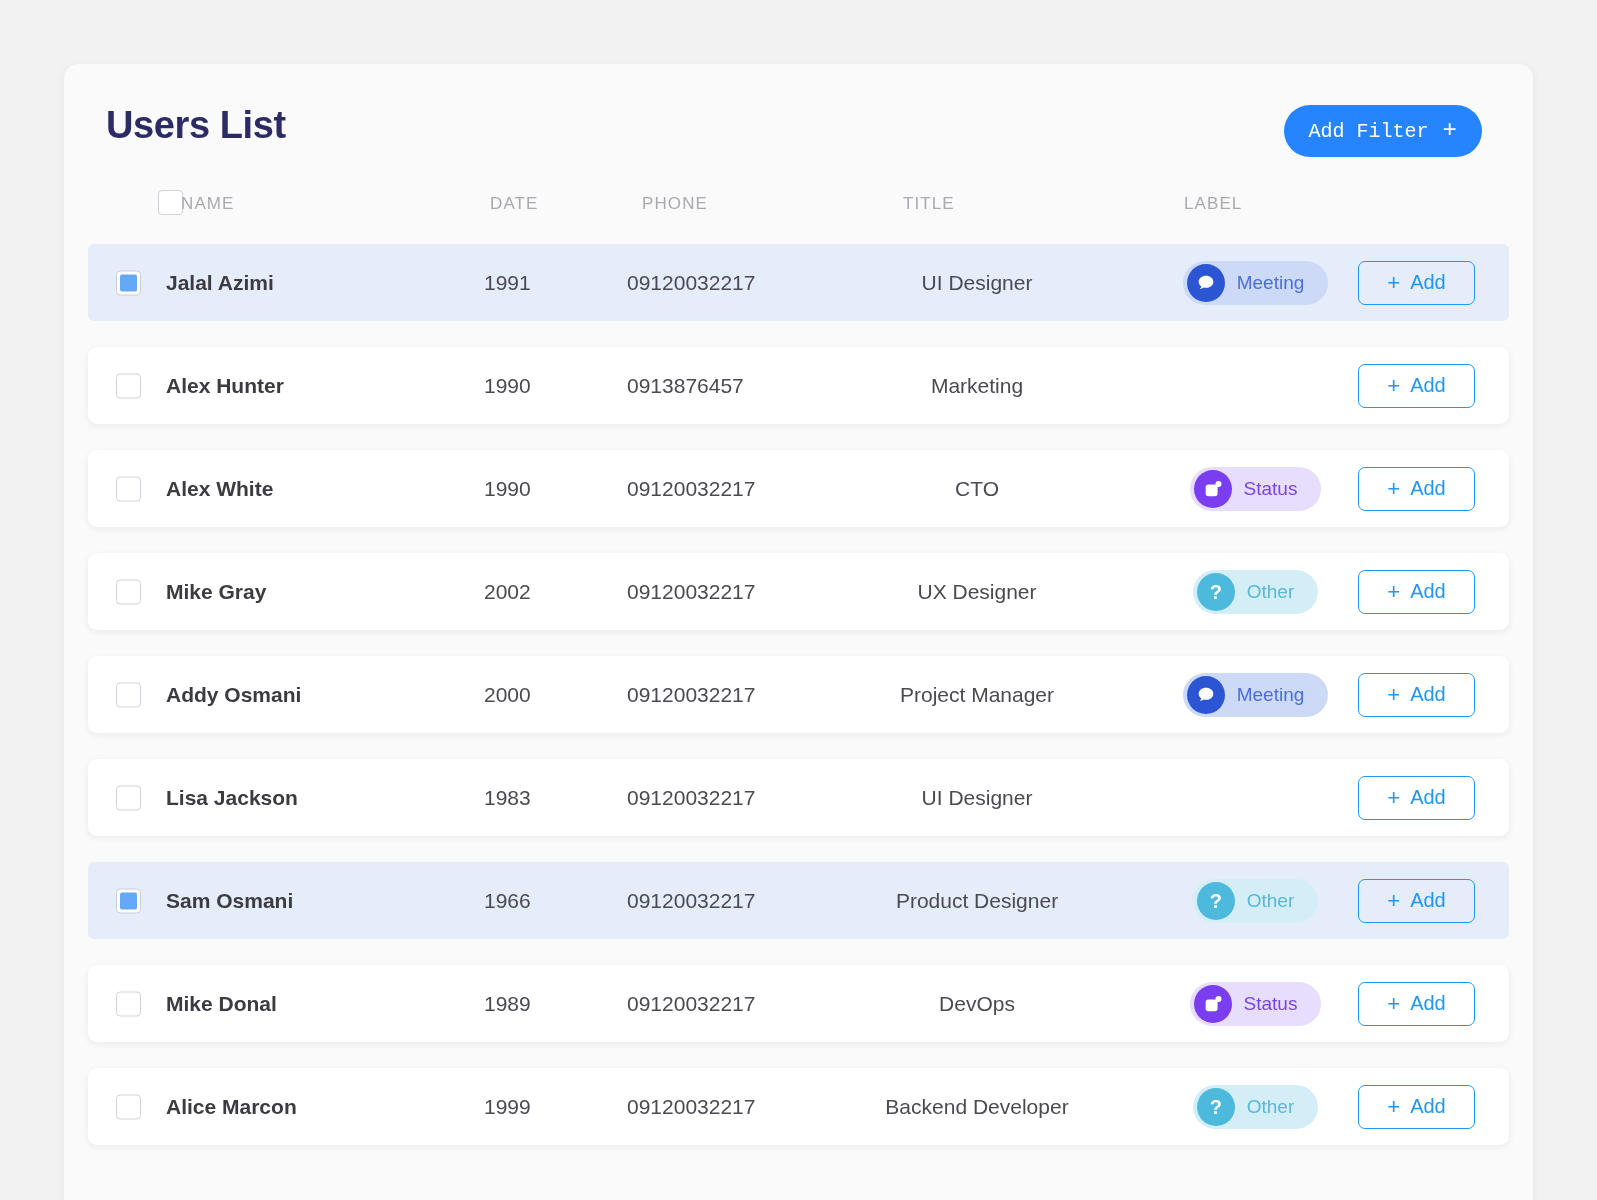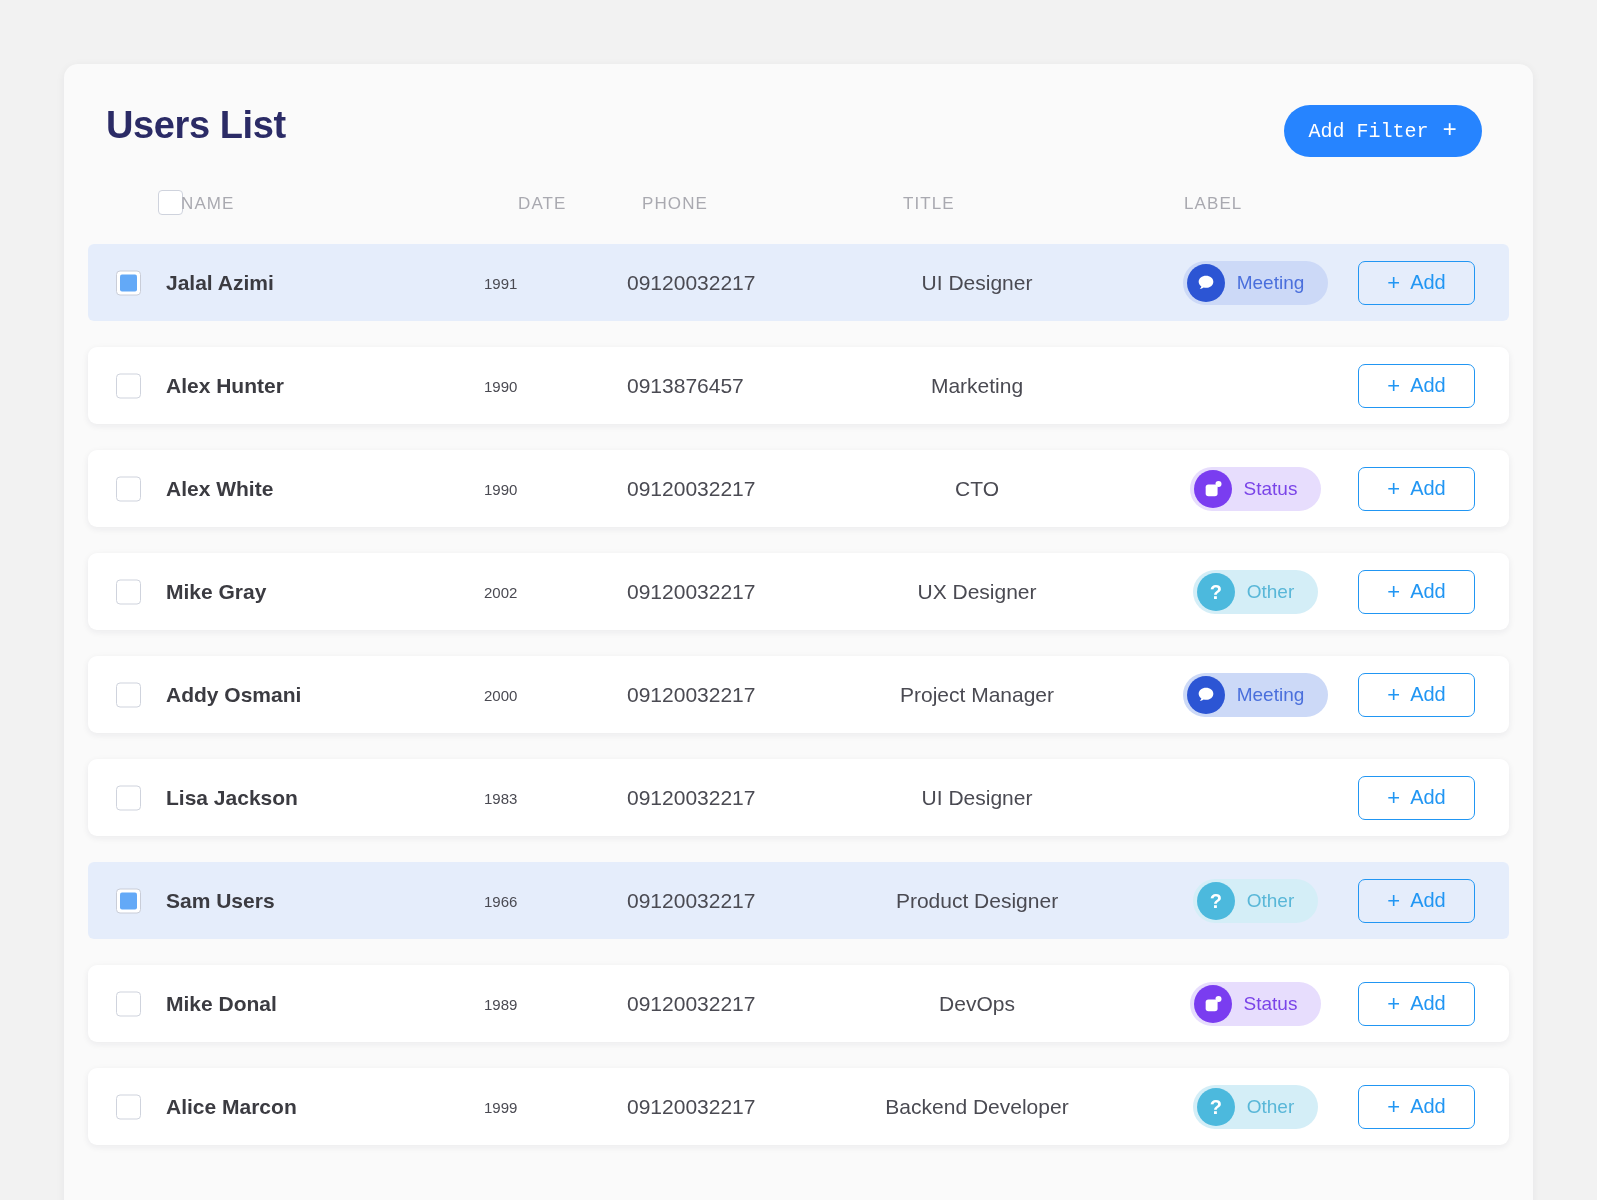--- a/index.html
+++ b/index.html
@@ -113,21 +113,21 @@
   .th {
     position: absolute;
     top: 0;
     font-size: 17px;
     letter-spacing: 1.1px;
     color: #a9a9b0;
     font-weight: 400;
     white-space: nowrap;
   }
   .th-name   { left: 75px; }
-  .th-date   { left: 412px; }
+  .th-date   { left: 384px; }
   .th-phone  { left: 536px; }
   .th-title  { left: 797px; }
   .th-label  { left: 1078px; }
 
   .head-checkbox {
     position: absolute;
     left: 52px;
     top: -4px;
   }
 
@@ -173,21 +173,21 @@
   }
 
   .cell {
     position: absolute;
     top: 50%;
     transform: translateY(-50%);
     white-space: nowrap;
   }
   .c-check { left: 28px; transform: translateY(-50%); }
   .c-name  { left: 78px; font-size: 21px; font-weight: 700; color: #3b3b41; }
-  .c-date  { left: 396px; font-size: 15px; color: #4a4a52; }
+  .c-date  { left: 396px; font-size: 21px; color: #4a4a52; }
   .c-phone { left: 539px; font-size: 21px; color: #4a4a52; }
   .c-title { left: 760px; width: 258px; text-align: center; font-size: 21px; color: #4a4a52; }
   .c-label { left: 1050px; width: 235px; display: flex; justify-content: center; }
   .c-add   { right: 34px; }
 
   
   .badge {
     display: inline-flex;
     align-items: center;
     gap: 12px;
@@ -396,21 +396,21 @@
             <button class="add-btn">
               <span class="plus-glyph">+</span>
               <span>Add</span>
             </button>
           </div>
         </div>
         <div class="row selected">
           <div class="cell c-check">
             <span class="cbox checked"></span>
           </div>
-          <div class="cell c-name">Sam Users</div>
+          <div class="cell c-name">Sam Osmani</div>
           <div class="cell c-date">1966</div>
           <div class="cell c-phone">09120032217</div>
           <div class="cell c-title">Product Designer</div>
           <div class="cell c-label">
             <span class="badge badge-other">
               <span class="badge-ico">
                 <span class="badge-q">?</span>
               </span>
               <span>Other</span>
             </span>

